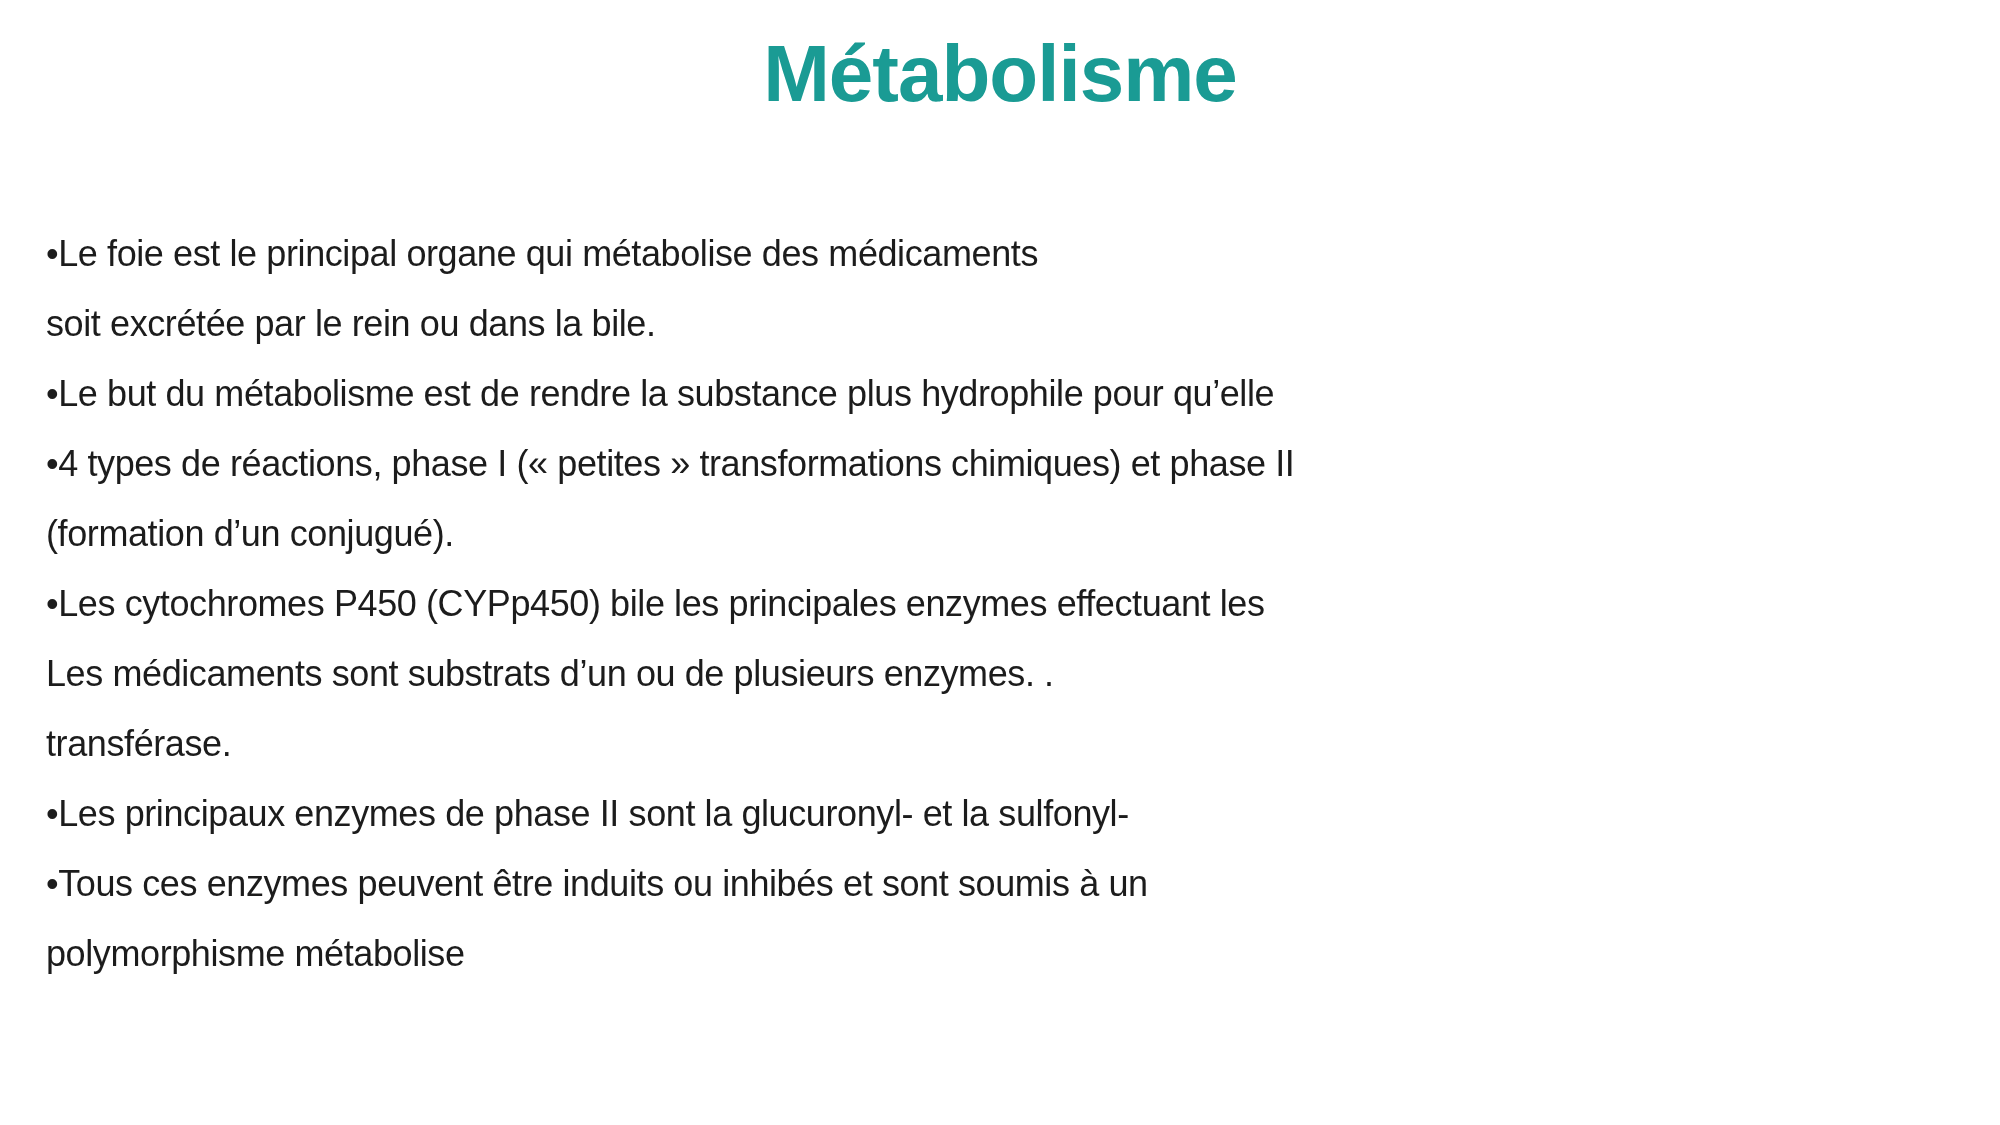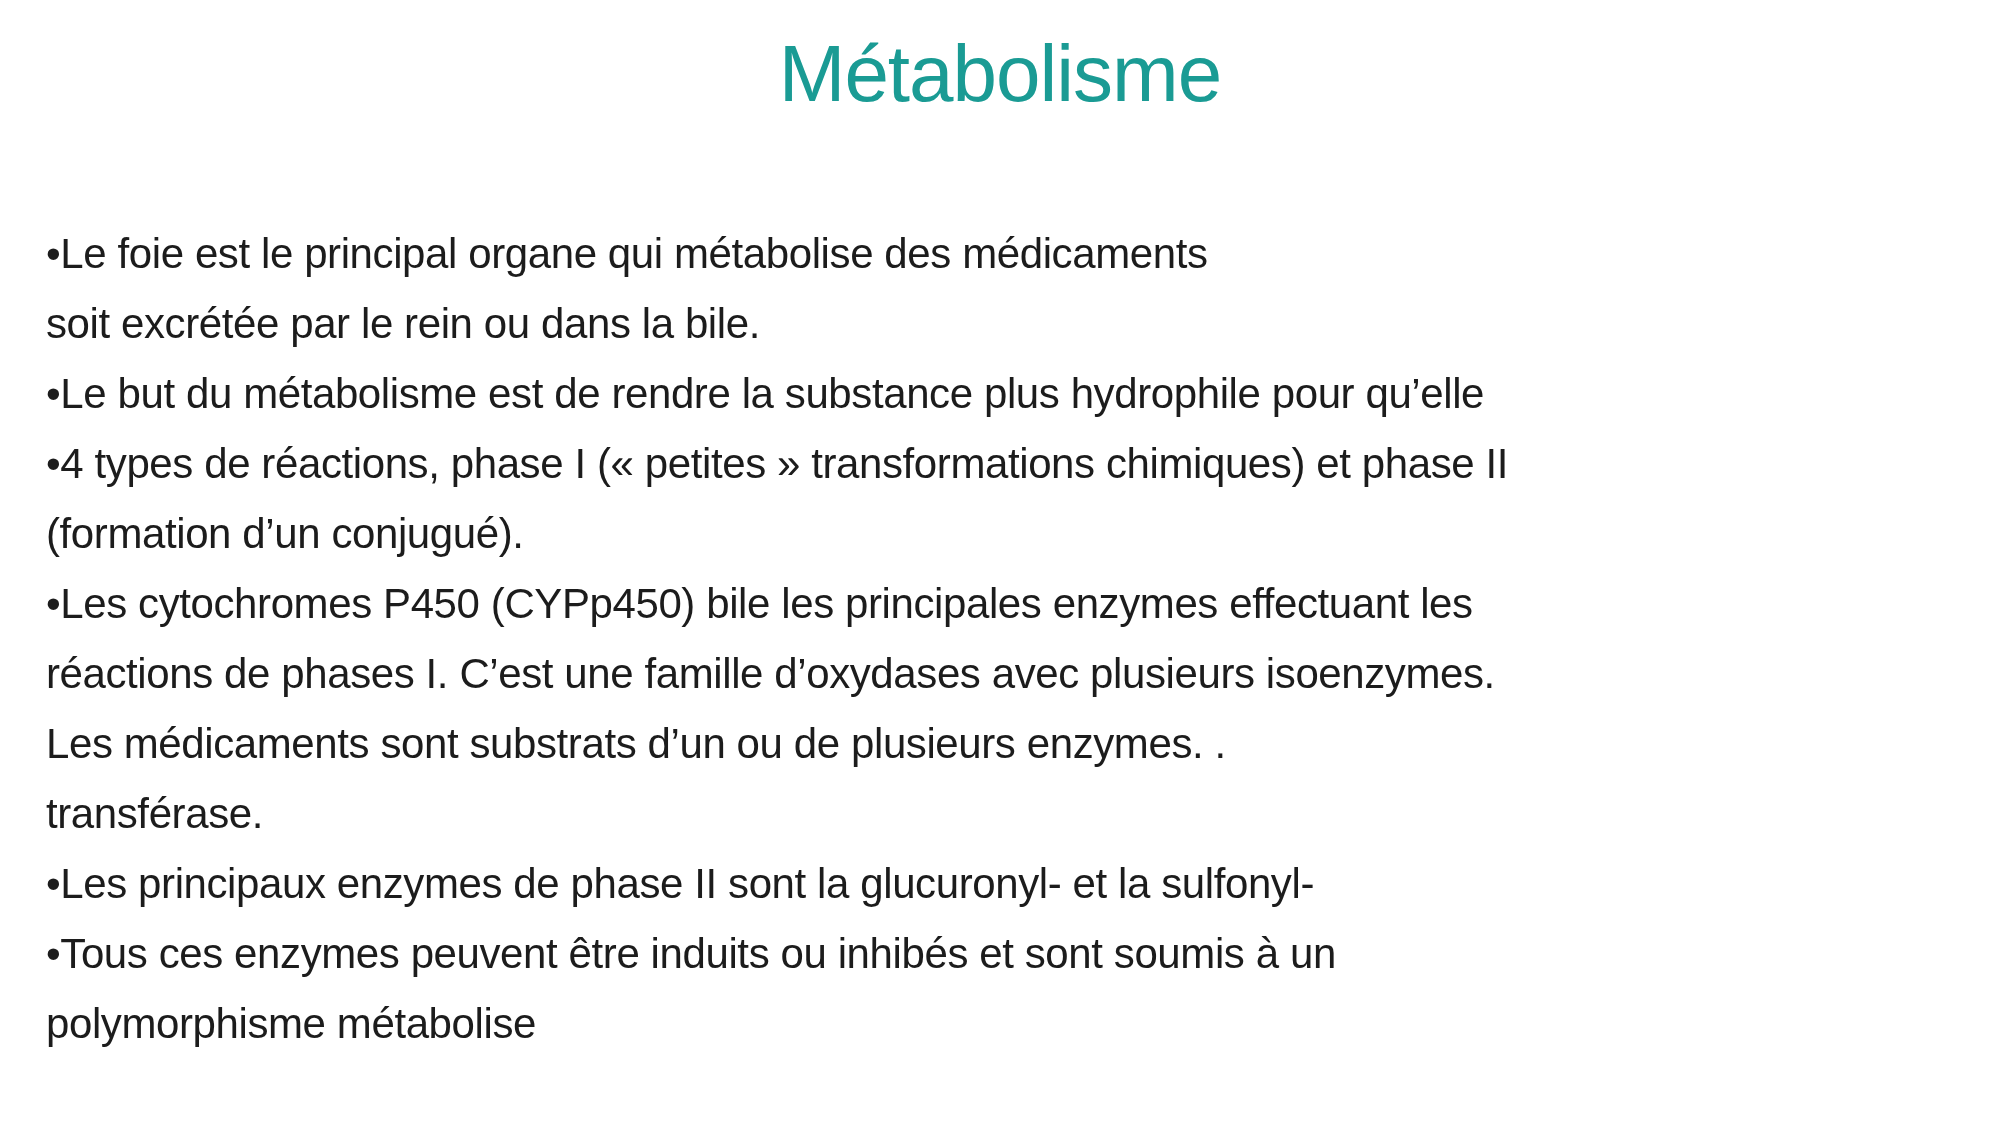--- a/index.html
+++ b/index.html
@@ -15,55 +15,54 @@
     overflow: hidden;
     font-family: "Liberation Sans", sans-serif;
   }
   .slide-title {
     position: absolute;
     top: 30px;
     left: 0;
     width: 100%;
     text-align: center;
     font-size: 80px;
-    font-weight: 400;
+    font-weight: 700;
     letter-spacing: -1px;
     color: #1A9B94;
     margin: 0;
     line-height: 1.1;
   }
   .body-text {
     position: absolute;
     top: 219px;
     left: 46px;
     right: 20px;
     color: #1c1c1c;
   }
   .body-line {
-    font-size: 42px;
+    font-size: 36px;
     line-height: 70px;
     letter-spacing: -0.4px;
     white-space: nowrap;
   }
 </style>
 </head>
 <body>
 
 <div class="slide">
 
   <h1 class="slide-title">Métabolisme</h1>
 
   <div class="body-text">
     <div class="body-line">•Le foie est le principal organe qui métabolise des médicaments</div>
     <div class="body-line">soit excrétée par le rein ou dans la bile.</div>
     <div class="body-line">•Le but du métabolisme est de rendre la substance plus hydrophile pour qu’elle</div>
     <div class="body-line">•4 types de réactions, phase I (« petites » transformations chimiques) et phase II</div>
     <div class="body-line">(formation d’un conjugué).</div>
     <div class="body-line">•Les cytochromes P450 (CYPp450) bile les principales enzymes effectuant les</div>
-    <div class="body-line">réactions de phases I. C’est une famille d’oxydases avec plusieurs isoenzymes.</div>
     <div class="body-line">Les médicaments sont substrats d’un ou de plusieurs enzymes. .</div>
     <div class="body-line">transférase.</div>
     <div class="body-line">•Les principaux enzymes de phase II sont la glucuronyl- et la sulfonyl-</div>
     <div class="body-line">•Tous ces enzymes peuvent être induits ou inhibés et sont soumis à un</div>
     <div class="body-line">polymorphisme métabolise</div>
   </div>
 
 </div>
 
 </body></html>

